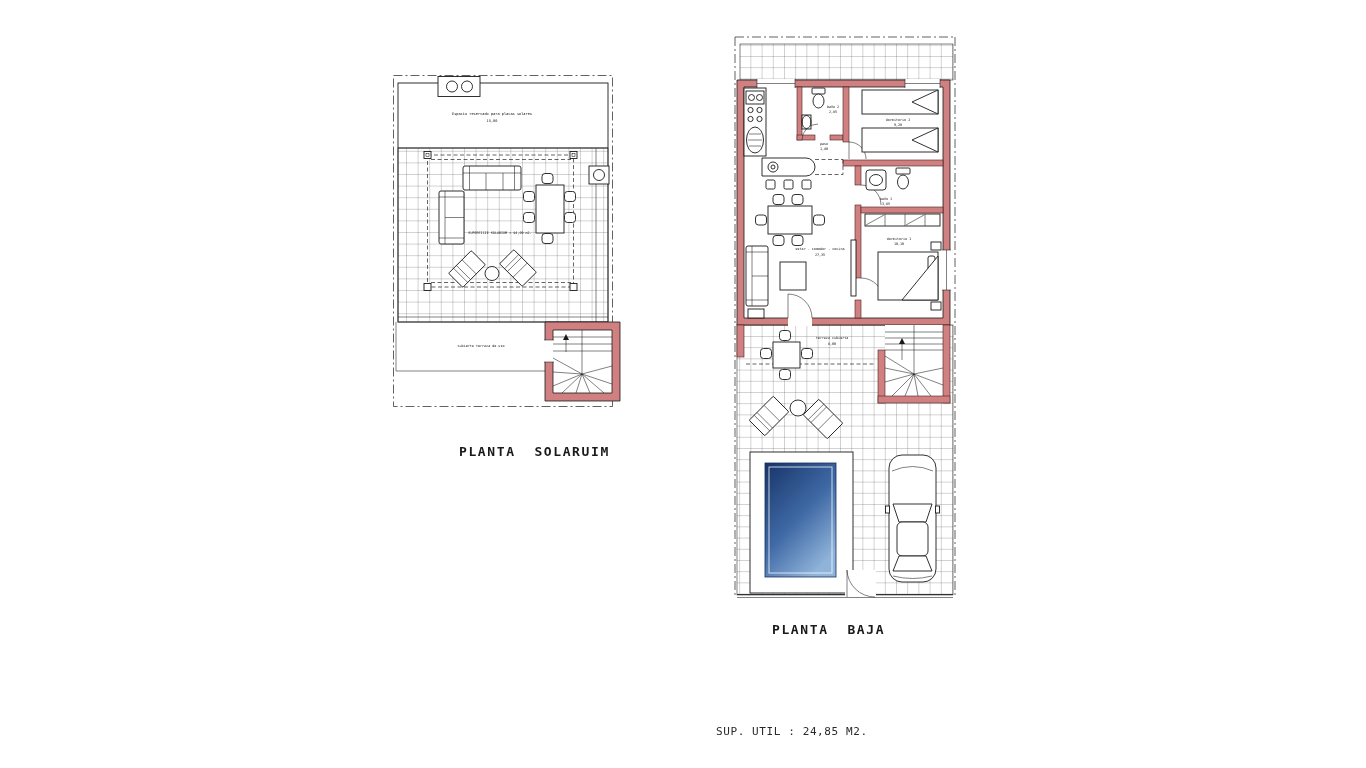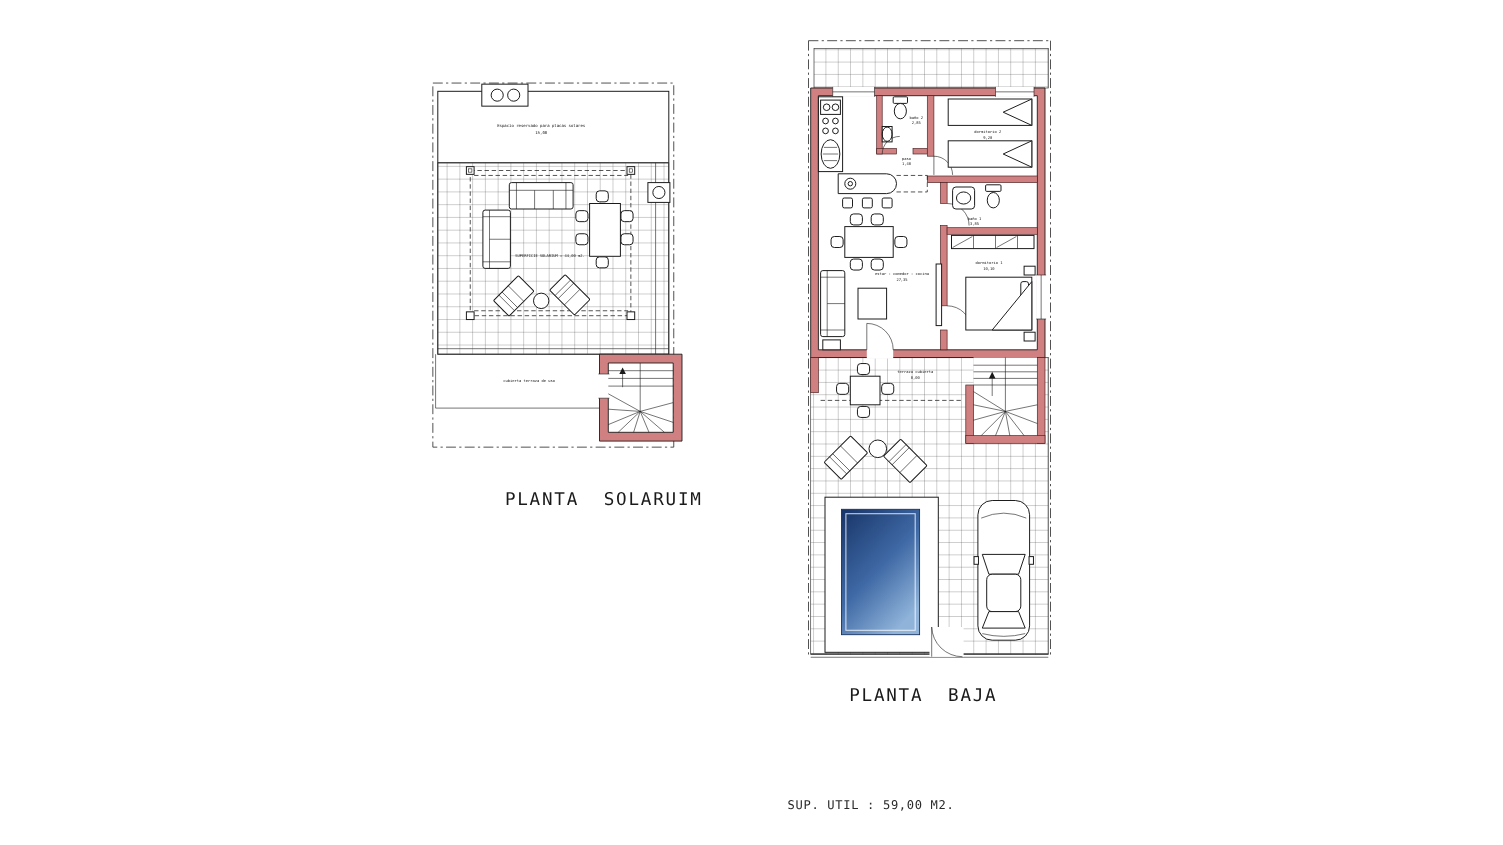--- a/index.html
+++ b/index.html
@@ -10,21 +10,21 @@
   .ln{fill:#ffffff;stroke:#1a1a1a;stroke-width:0.9;}
   .st{stroke:#1a1a1a;stroke-width:0.9;fill:none;}
   .thin{stroke:#1a1a1a;stroke-width:0.55;fill:none;}
   .dashdot{fill:none;stroke:#3a3a3a;stroke-width:0.8;stroke-dasharray:9 3 2 3;}
   .dash{fill:none;stroke:#222;stroke-width:0.7;stroke-dasharray:4 2.5;}
   .wall{fill:#d08080;stroke:#4a2020;stroke-width:0.6;}
   .wallpath{fill:#d08080;stroke:#1a1a1a;stroke-width:0.8;fill-rule:evenodd;}
   .gridrect{stroke:#333;stroke-width:0.6;}
   text.tiny{font-family:"DejaVu Sans Mono",monospace;font-size:3.4px;fill:#111;text-anchor:middle;}
   text.tiny2{font-family:"DejaVu Sans Mono",monospace;font-size:3.6px;fill:#111;text-anchor:middle;}
-  .plan-label{position:absolute;font-size:16px;letter-spacing:1.6px;color:#1a1a1a;white-space:pre;}
+  .plan-label{position:absolute;font-size:13px;letter-spacing:1.6px;color:#1a1a1a;white-space:pre;font-weight:bold;}
   .summary{position:absolute;left:716px;top:676px;font-size:11px;letter-spacing:0.6px;line-height:22.5px;color:#2a2a2a;white-space:pre;}
 </style>
 </head>
 <body>
 
 <div class="canvas">
 
   <svg style="left:388px;top:68px;width:284px;height:352px" viewBox="388 68 284 352">
     <defs>
       <pattern id="tileL" width="11.6" height="11.6" patternUnits="userSpaceOnUse">
@@ -391,18 +391,18 @@
         <rect x="845" y="570" width="31" height="27" fill="#fff" stroke="none"></rect>
         <line x1="847" y1="570" x2="847" y2="597" class="thin"></line>
         <path d="M 875 597 A 28 28 0 0 1 847 570" class="thin"></path>
       </g>
     </g>
   </svg>
 
   <div class="plan-label" style="left:772px;top:622px;text-align:right;">PLANTA  BAJA</div>
 
   <div class="summary">
-    <div>SUP. UTIL : 59,00 M2.</div>
+    <div>SUP. UTIL : 24,85 M2.</div>
     
     
   </div>
 
 </div>
 
 </body></html>

